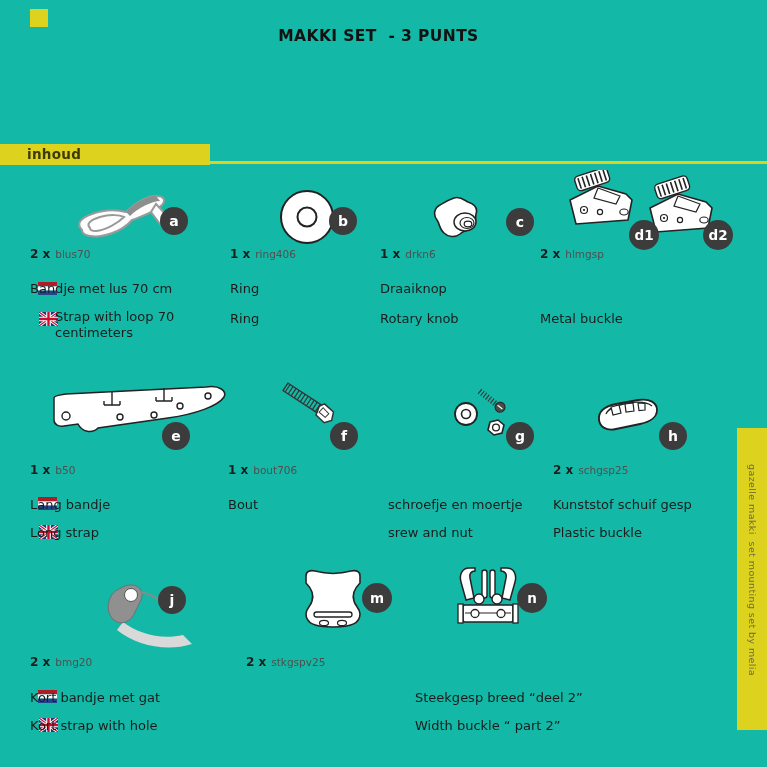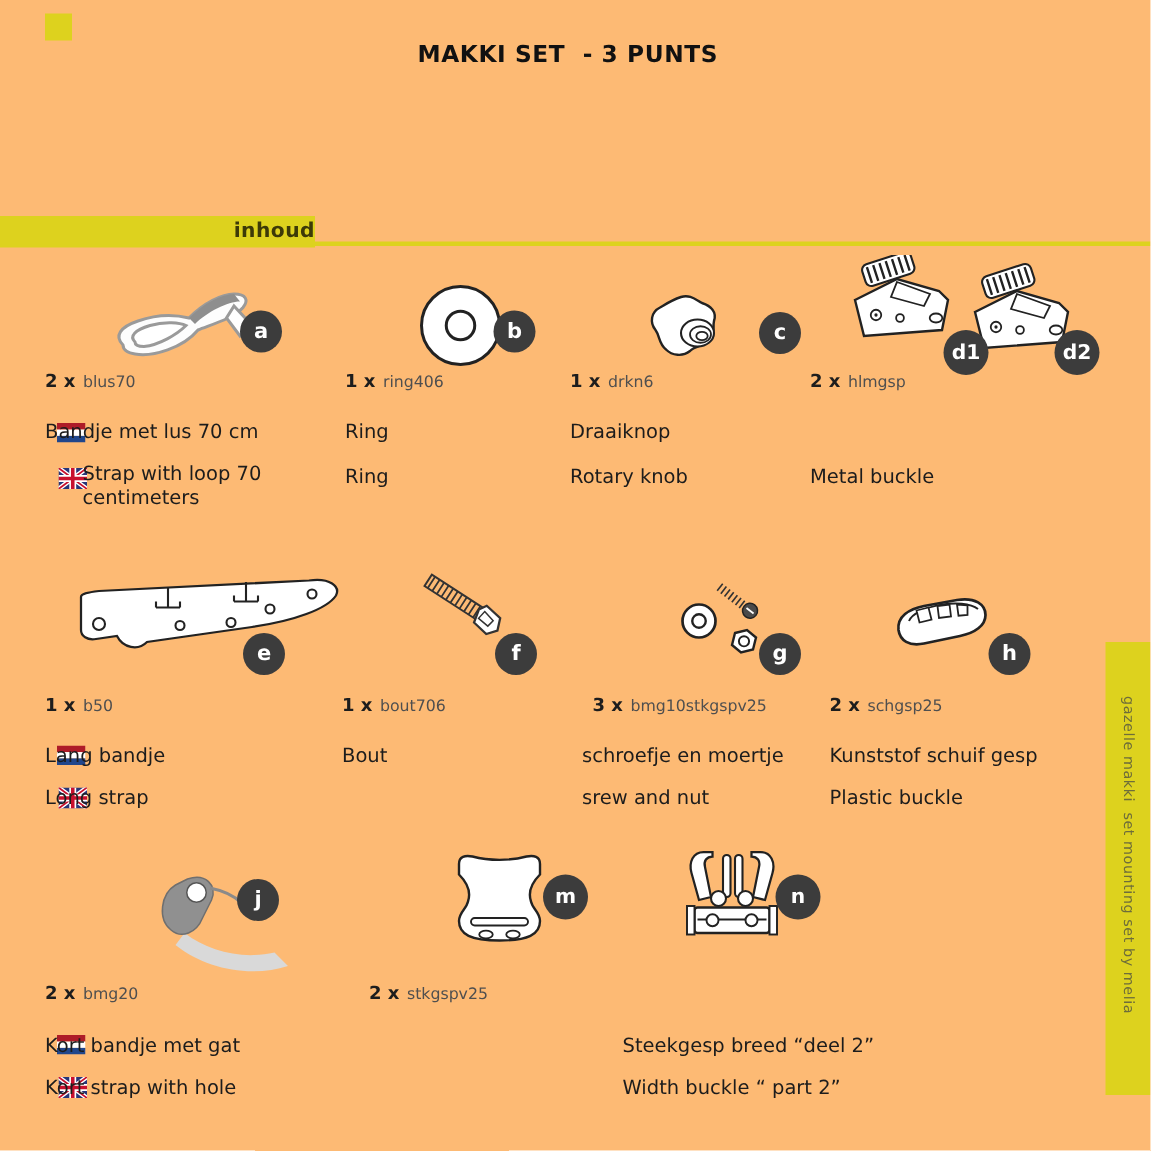--- a/index.html
+++ b/index.html
@@ -1,25 +1,25 @@
 <!DOCTYPE html>
 <html><head>
 <meta charset="utf-8">
 <style>
   html,body{margin:0;padding:0;background:#fff;}
-  #page{position:relative;width:767px;height:767px;background:#fdba74;overflow:hidden;
+  #page{position:relative;width:767px;height:767px;background:#14b8a6;overflow:hidden;
         font-family:"DejaVu Sans", sans-serif;color:#1c1c1c;}
   .abs{position:absolute;}
   .cell{position:absolute;text-align:left;}
   .title{position:absolute;top:27px;left:0;width:757px;text-align:center;
          font-weight:bold;font-size:15.5px;letter-spacing:.4px;color:#111;white-space:pre;}
   .brand-square{position:absolute;left:30px;top:9px;width:18px;height:18px;background:#ddd21e;}
   .banner{position:absolute;left:0;top:144px;width:210px;height:21px;background:#ddd21e;}
-  .banner span{display:block;text-align:right;line-height:21px;font-weight:bold;
-               font-size:13.5px;color:#3c3a08;letter-spacing:.3px;}
+  .banner span{display:block;text-align:left;line-height:21px;font-weight:bold;
+               font-size:13.5px;color:#3c3a08;letter-spacing:.3px;margin-left:27px;}
   .banner-line{position:absolute;left:210px;top:161px;width:557px;height:3px;background:#ddd21e;}
   .side-strip{position:absolute;left:737px;top:428px;width:30px;height:302px;background:#ddd21e;
               display:flex;justify-content:center;box-sizing:border-box;padding-top:36px;}
   .side-strip span{writing-mode:vertical-rl;white-space:pre;font-size:9.5px;
                    letter-spacing:.4px;color:#6e6d3a;}
   .badge{position:absolute;width:28px;height:28px;border-radius:50%;background:#3c3c3c;
          color:#fff;font-weight:bold;font-size:14px;line-height:28px;text-align:center;z-index:3;}
   .badge.lg{width:30px;height:30px;font-size:13.5px;line-height:30px;}
   .qty{font-size:12px;color:#1d1d1d;font-weight:bold;height:16px;line-height:16px;}
   .qty .code{font-size:10.5px;color:#4f4f4f;font-weight:normal;margin-left:5px;}
@@ -155,21 +155,20 @@
     <path d="M42 7 L49 7.5 L49 14 L43 14.5 Z" fill="#fff" stroke="#222" stroke-width="1.2"></path>
   </svg>
 
   <div class="badge" style="left:162px;top:422px">e</div>
   <div class="badge" style="left:330px;top:422px">f</div>
   <div class="badge" style="left:506px;top:422px">g</div>
   <div class="badge" style="left:659px;top:422px">h</div>
 
   <div class="cell qty" style="left:30px;top:462px;width:210px"><span>1 x</span><span class="code">b50</span></div>
   <div class="cell qty" style="left:228px;top:462px;width:160px"><span>1 x</span><span class="code">bout706</span></div>
-  <div class="cell qty" style="left:395px;top:462px;width:190px"><span>3 x</span><span class="code">bmg10stkgspv25</span></div>
   <div class="cell qty" style="left:553px;top:462px;width:185px"><span>2 x</span><span class="code">schgsp25</span></div>
 
   <svg class="abs" style="left:38px;top:497px" width="19" height="13" viewBox="0 0 19 13">
     <rect width="19" height="4.4" y="0" fill="#ae1c28"></rect>
       <rect width="19" height="4.2" y="4.4" fill="#fff"></rect>
       <rect width="19" height="4.4" y="8.6" fill="#21468b"></rect>
   </svg>
   <div class="cell desc" style="left:228px;top:496px;width:160px">Bout</div>
   <div class="cell desc" style="left:30px;top:496px;width:210px">Lang bandje</div>
   <div class="cell desc" style="left:388px;top:496px;width:190px">schroefje en moertje</div>

